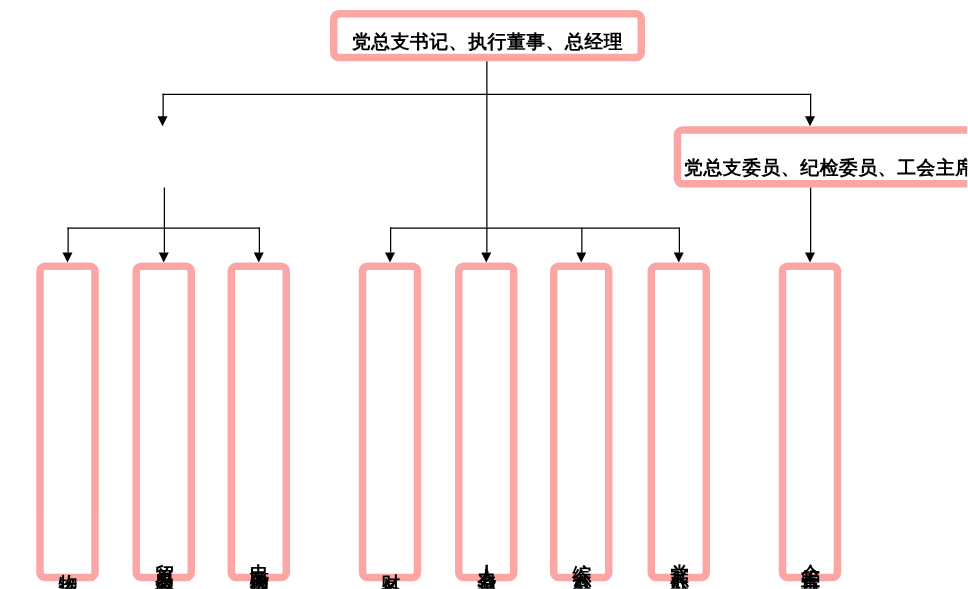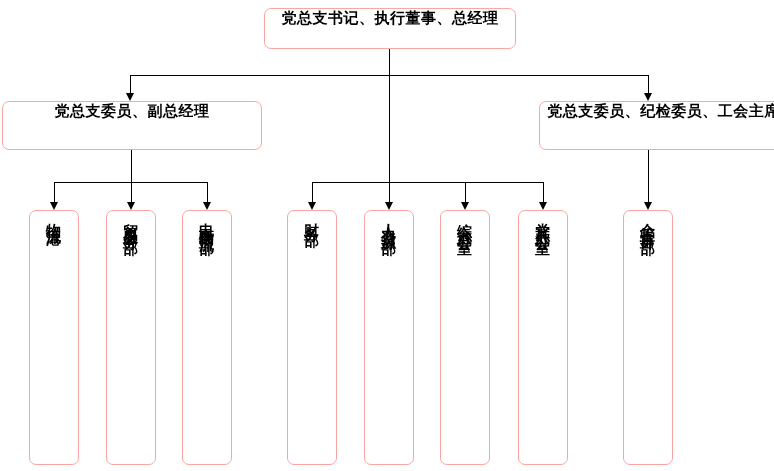--- a/index.html
+++ b/index.html
@@ -16,24 +16,24 @@
   .arrow-down {
     position: absolute;
     width: 0; height: 0;
     border-left: 4px solid transparent;
     border-right: 4px solid transparent;
     border-top: 8px solid #000000;
   }
   .box {
     position: absolute;
     background: #ffffff;
-    border: 1px solid #fca5a5;
+    border: 6px solid #fca5a5;
     border-radius: 7px;
     display: flex;
-    align-items: flex-start;
+    align-items: flex-end;
     justify-content: center;
     box-sizing: border-box;
   }
   .box .hlabel {
     font-size: 15px;
     font-weight: bold;
     white-space: nowrap;
     letter-spacing: 0.5px;
   }
   .box .vlabel {
@@ -86,23 +86,20 @@
   <div class="arrow-down" style="left:308px; top:202px;"></div>
   <div class="arrow-down" style="left:385px; top:202px;"></div>
   <div class="arrow-down" style="left:461px; top:202px;"></div>
   <div class="arrow-down" style="left:539px; top:202px;"></div>
   <div class="arrow-down" style="left:644px; top:202px;"></div>
 
   <div class="box b-root">
     <span class="hlabel">党总支书记、执行董事、总经理</span>
   </div>
 
-  <div class="box b-l2a">
-    <span class="hlabel">党总支委员、副总经理</span>
-  </div>
 
   <div class="box b-l2b">
     <span class="hlabel">党总支委员、纪检委员、工会主席</span>
   </div>
 
   <div class="box b-d1">
     <span class="vlabel">物流港</span>
   </div>
 
   <div class="box b-d2">

